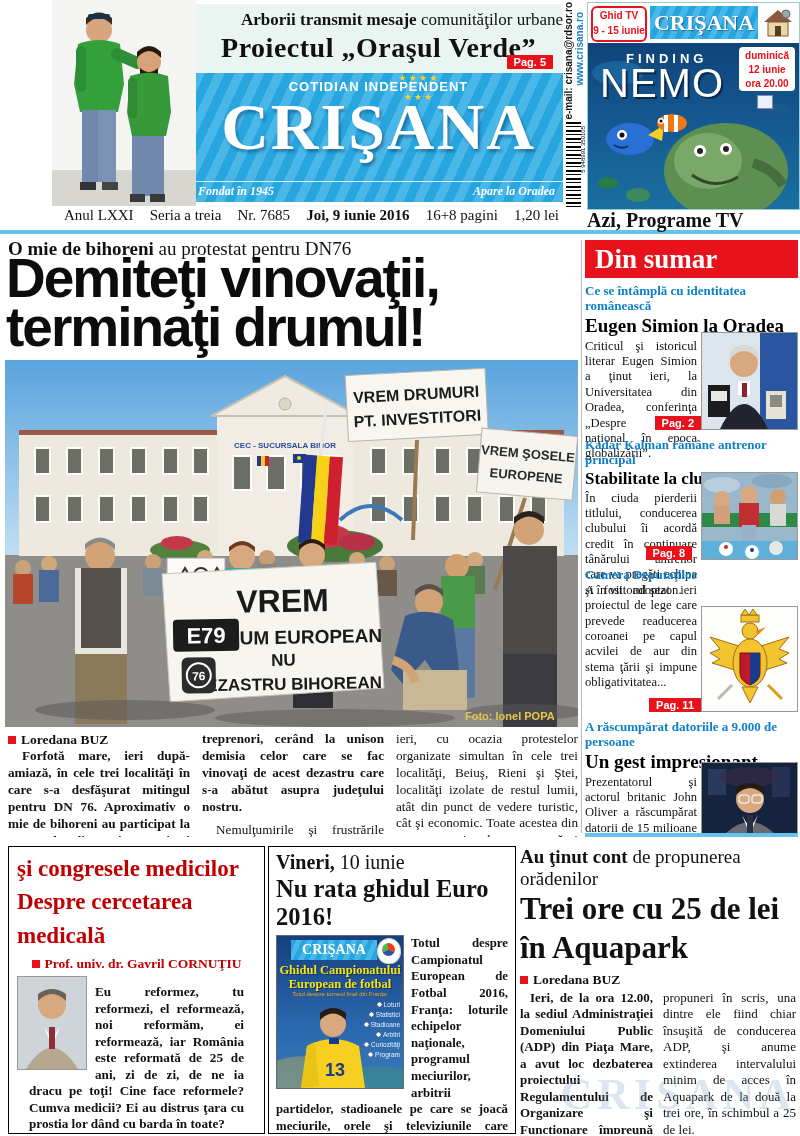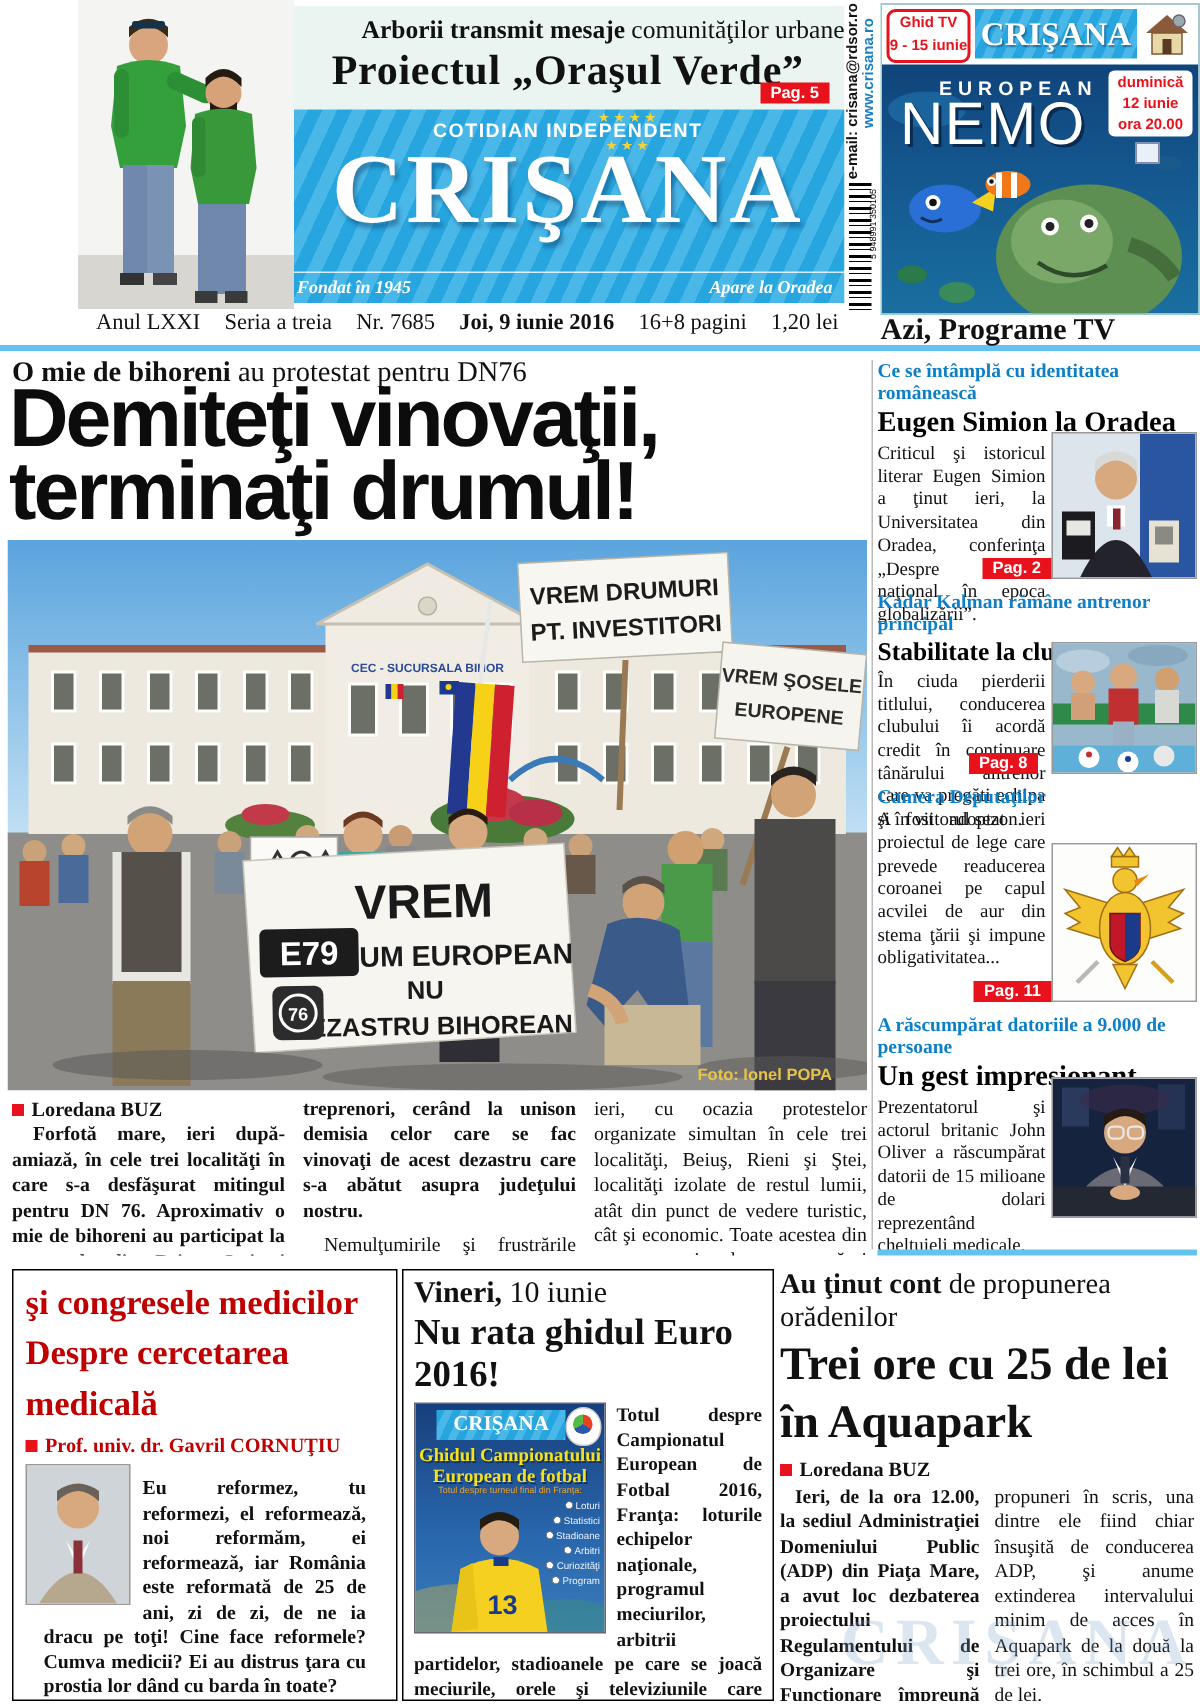--- a/index.html
+++ b/index.html
@@ -99,21 +99,21 @@
   .s-head{font-weight:bold;font-size:19px;line-height:1.1;margin:2px 0 2px 0;color:#000;}
   .s-head.small{font-size:17px;}
   .s-body{font-size:12.6px;line-height:1.22;width:112px;text-align:justify;}
   .s-photo{position:absolute;right:0;width:95px;border:1px solid #999;overflow:hidden;background:#dde;}
   .s-pag{position:absolute;}
 
   
   .box{box-sizing:border-box;border:1.5px solid #000;background:#fff;padding:5px 8px;overflow:hidden;}
   .box1{left:8px;top:846px;width:257px;height:288px;}
   .box1 h2{margin:0;color:#c00000;font-size:23px;line-height:1.45;font-weight:bold;}
-  .box1 .byl{color:#c00000;font-weight:bold;font-size:13.5px;text-align:left;margin:4px 0 2px 0;}
+  .box1 .byl{color:#c00000;font-weight:bold;font-size:13.5px;text-align:center;margin:4px 0 2px 0;}
   .box1 .photo{float:left;width:68px;height:92px;border:1px solid #999;margin:2px 8px 2px 0;}
   .box1 p{font-size:13.2px;line-height:1.25;text-align:justify;margin:12px;}
   .box2{left:268px;top:846px;width:248px;height:288px;padding:4px 7px;}
   .box2 .kick{font-size:20px;}
   .box2 h2{margin:1px 0 4px 0;font-size:24.5px;font-weight:bold;}
   .eurocover{float:left;width:126px;height:152px;position:relative;overflow:hidden;border:1px solid #667;
              background:linear-gradient(180deg,#173f7d,#2a68ae 60%,#3a7ab8);margin-right:7px;}
   .ec-mast{position:absolute;left:14px;top:4px;width:86px;height:20px;
            background:repeating-linear-gradient(115deg,#27a5de 0 5px,#49b7e7 5px 10px);
            color:#fff;font-weight:bold;font-size:14px;text-align:center;line-height:20px;}
@@ -242,21 +242,21 @@
       <div>Ghid TV</div>
       <div>9 - 15 iunie</div>
     </div>
     <div class="tv-masthead">CRIŞANA</div>
     <svg class="house-ico" viewBox="0 0 34 34">
       <polygon points="3,16 17,4 31,16" fill="#8a5a3a"></polygon>
       <rect x="7" y="16" width="20" height="14" fill="#e8d8a8" stroke="#7a5a3a"></rect>
       <rect x="14" y="20" width="6" height="10" fill="#5a3a22"></rect>
       <circle cx="25" cy="8" r="4" fill="#9aa" stroke="#667"></circle>
     </svg>
-    <div class="nemo-finding">EUROPEAN</div>
+    <div class="nemo-finding">FINDING</div>
     <div class="nemo-title">NEMO</div>
     <div class="airbox">
       <div>duminică</div>
       <div>12 iunie</div>
       <div>ora 20.00</div>
     </div>
     <div class="tv-ico"></div>
   </div>
   <div class="abs azi">Azi, Programe TV</div>
 
@@ -434,20 +434,21 @@
     <div class="col">
       <p class="p-norm" style="text-indent:0">ieri, cu ocazia protestelor organizate simultan în cele trei localităţi, Beiuş, Rieni şi Ştei, localităţi izolate de restul lumii, atât din punct de vedere turistic, cât şi economic. Toate acestea din cauza unui drum a cărui reabilitare nu se mai încheie.</p>
 
     </div>
   </div>
 
   <div class="abs vdiv"></div>
   <div class="abs" style="left:585px;top:833px;width:213px;height:4px;background:#62c4ee;"></div>
 
   <div class="abs sumar">
+    <div class="sumar-banner">Din sumar</div>
 
     <div class="sumar-item" style="height:148px">
       <div class="s-kicker">Ce se întâmplă cu identitatea românească</div>
       <div class="s-head">Eugen Simion la Oradea</div>
       <div class="s-body">Criticul şi istoricul literar Eugen Simion a ţinut ieri, la Universitatea din Oradea, conferinţa „Despre spiritul naţional în epoca globalizării”.</div>
       <div class="s-photo" style="top:48px;height:96px">
         <svg width="95" height="96" viewBox="0 0 95 96">
           <rect width="95" height="96" fill="#dce4ec"></rect>
             <rect x="58" width="37" height="96" fill="#2a55a0"></rect>
           <circle cx="42" cy="30" r="14" fill="#d8a87e"></circle>

